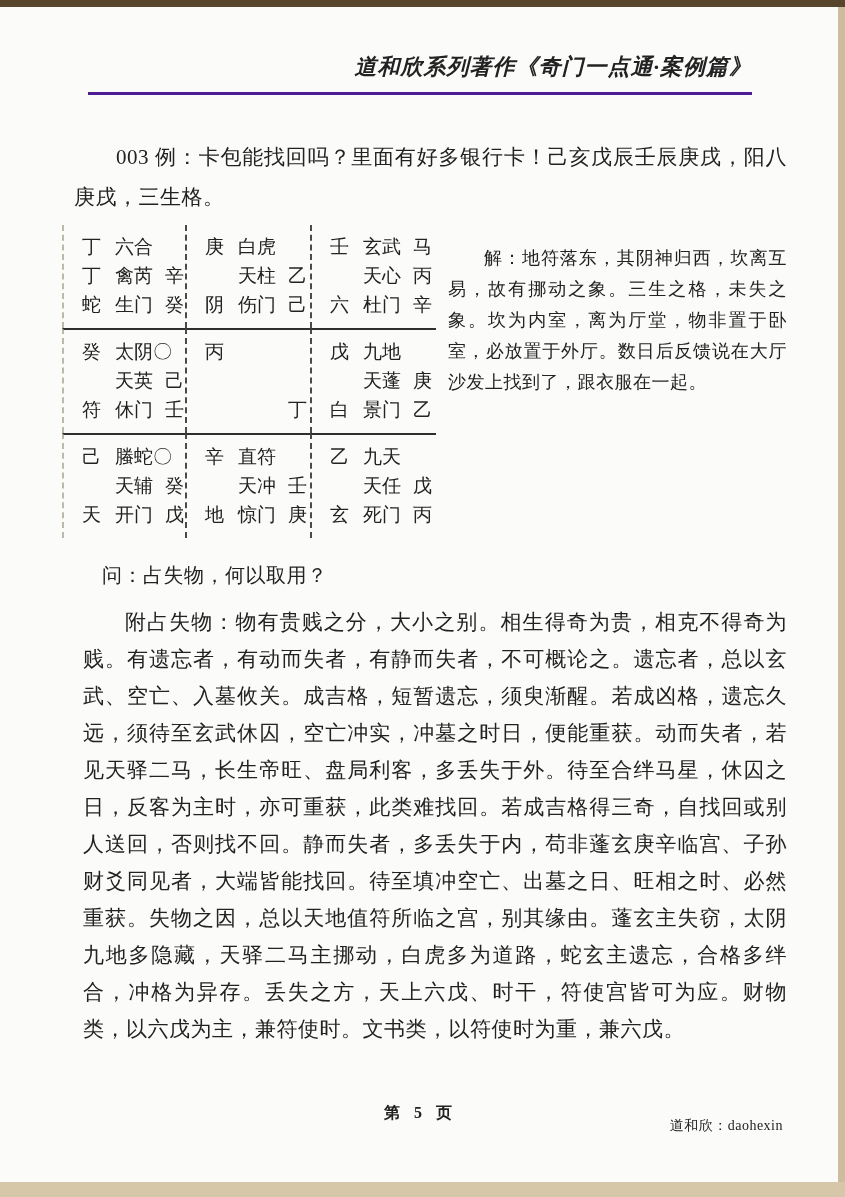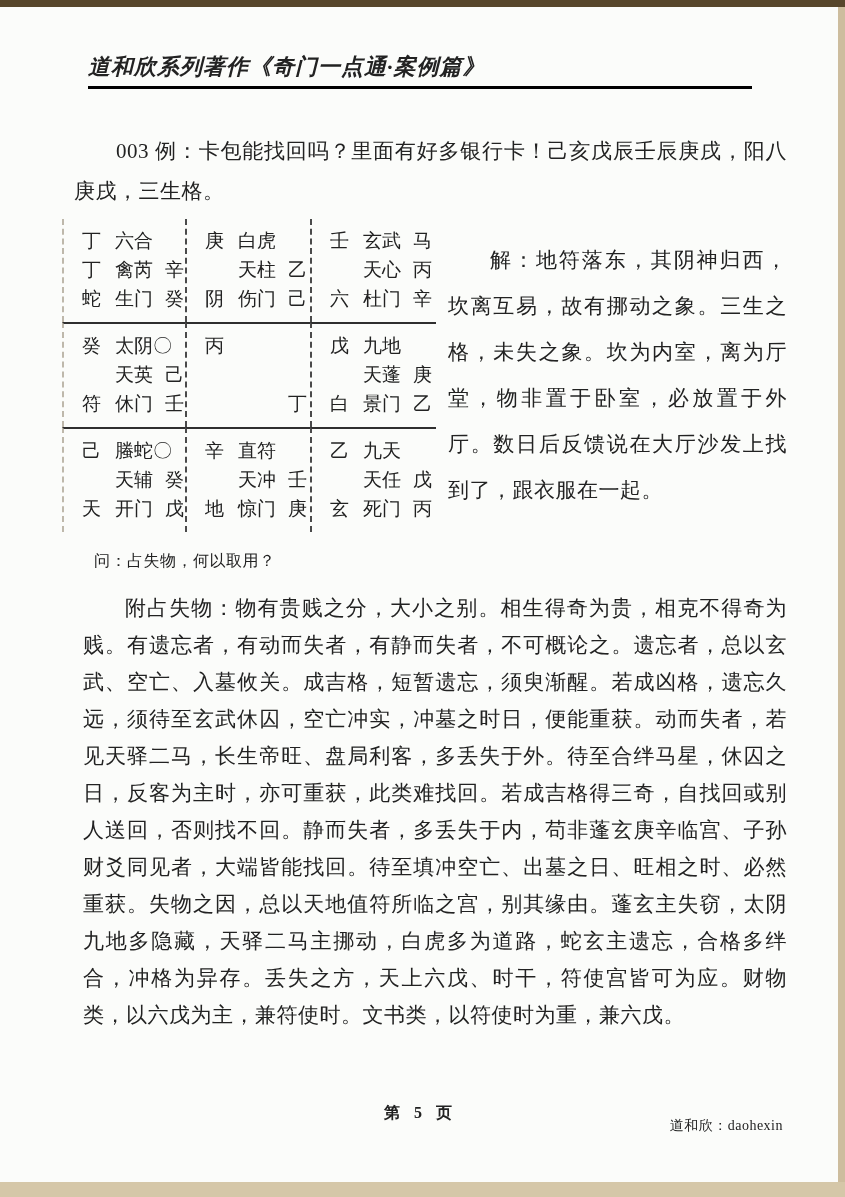--- a/index.html
+++ b/index.html
@@ -10,47 +10,48 @@
   }
   .edge-top{position:absolute;top:0;left:0;right:0;height:7px;background:#57462b;z-index:5;}
   .edge-right{position:absolute;top:0;right:0;bottom:0;width:7px;background:#cdbd9e;z-index:4;}
   .edge-bottom{position:absolute;left:0;right:0;bottom:0;height:15px;background:#d5c7a8;z-index:4;}
 
   .page{position:absolute;top:0;left:0;right:0;bottom:0;padding:52px 58px 0 62px;box-sizing:border-box;}
 
   .hdr{
     margin-left:26px;margin-right:35px;
     font-size:22px;font-weight:bold;font-style:italic;
-    letter-spacing:1px;padding-bottom:4px;
-    border-bottom:3px solid #000000;
+    letter-spacing:1px;padding-bottom:10px;
+    border-bottom:3px solid #4c1d95;
+    text-align:right;
   }
 
   .intro{
     margin-top:42px;font-size:21px;line-height:40px;
     text-indent:2em;text-align:justify;letter-spacing:0.5px;margin-left:12px;
   }
 
   .mid{display:flex;margin-top:8px;}
   .chart{width:374px;flex:none;}
   .chart-grid{display:grid;grid-template-columns:123px 125px 126px;}
   .cell{padding:7px 0 9px 18px;box-sizing:border-box;}
   .cell.colb{border-left:2px dashed #4a4a4a;}
   .cell.cola{border-left:2px dashed #beb8ab;}
   .cell.rowb{border-top:2px solid #2f2f2f;}
   .cline{display:grid;grid-template-columns:33px 50px auto;height:29px;line-height:29px;font-size:19px;}
   .pc{display:block;}
   .pm{white-space:nowrap;font-family:Liberation Serif, serif;}
 
   .analysis{
     flex:1;padding-left:12px;padding-top:18px;
-    font-size:21px;line-height:46px;text-indent:2em;
+    font-size:18px;line-height:31px;text-indent:2em;
     text-align:justify;letter-spacing:0.5px;
   }
 
-  .qpara{margin-top:12px;font-size:16px;line-height:34px;text-indent:2em;letter-spacing:0.5px;}
+  .qpara{margin-top:20px;font-size:20px;line-height:34px;text-indent:2em;letter-spacing:0.5px;}
   .apara{margin-top:8px;font-size:21px;line-height:40px;text-indent:2em;text-align:justify;letter-spacing:0.5px;}
   .appendix{margin-top:12px;font-size:21px;line-height:37px;text-indent:2em;text-align:justify;letter-spacing:0.5px;margin-left:21px;}
 
   .footer{position:absolute;left:62px;right:58px;bottom:72px;height:22px;}
   .page-num{position:absolute;left:0;right:8px;text-align:center;font-size:16px;font-weight:bold;letter-spacing:5px;}
   .credit{position:absolute;right:4px;top:14px;font-size:14px;letter-spacing:0.5px;}
 </style>
 </head>
 <body>
 

